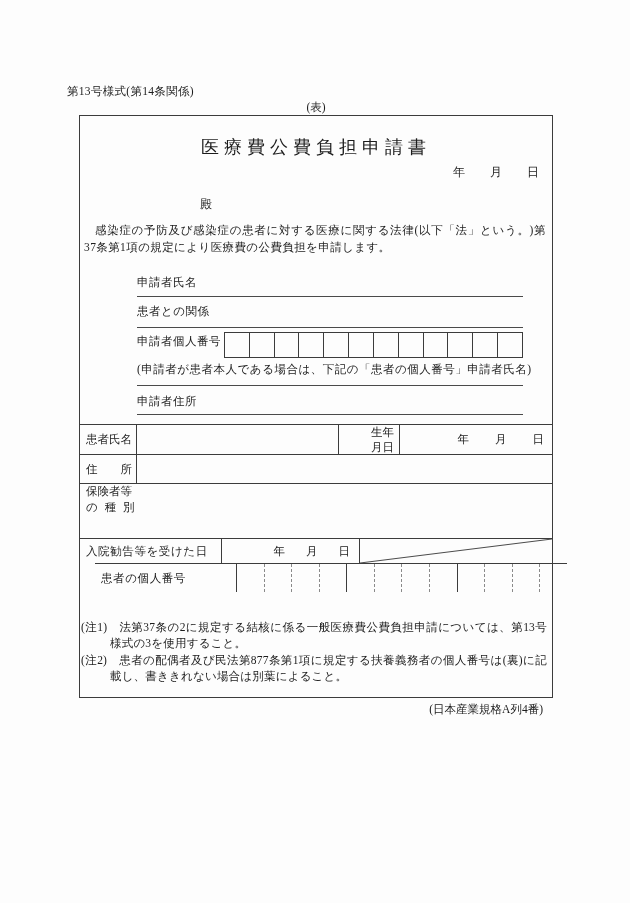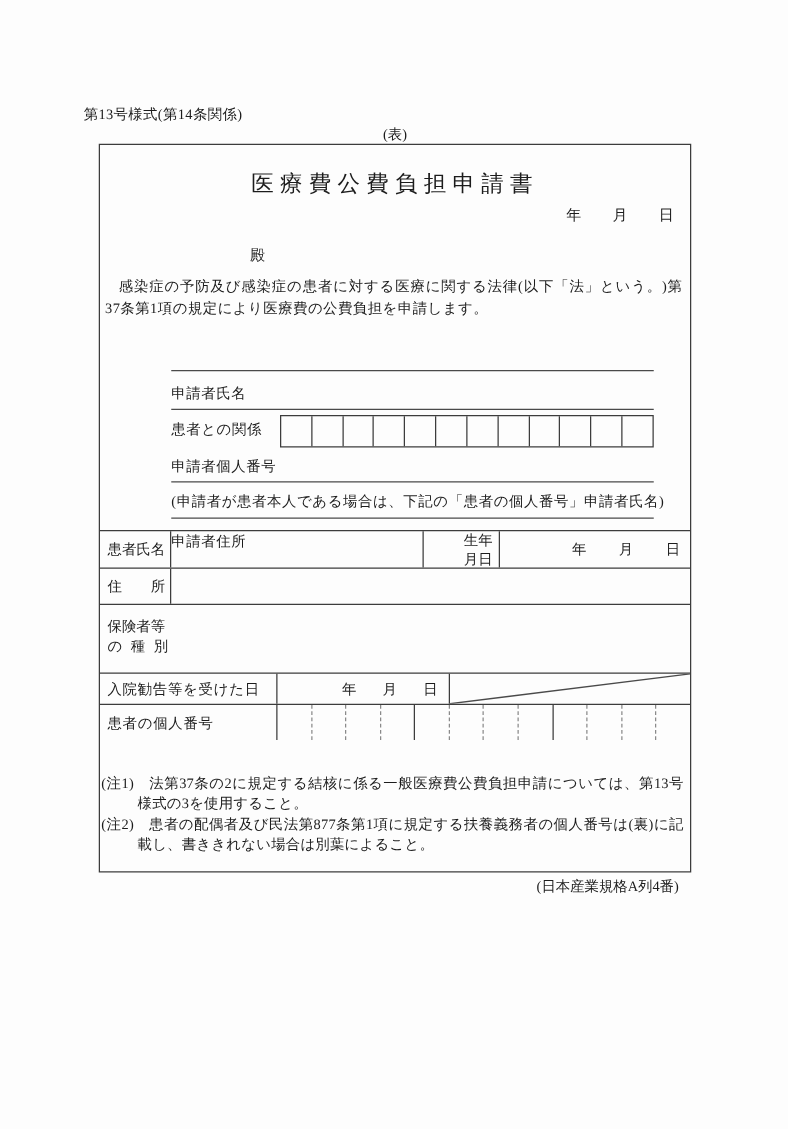--- a/index.html
+++ b/index.html
@@ -28,39 +28,39 @@
   }
   .date-line { top: 48px; right: 13px; display: inline-flex; gap: 25px; font-size: 12px; }
   .addressee { left: 120px; top: 80px; font-size: 12px; }
 
   .declaration {
     left: 4px; top: 106px; width: 462px;
     line-height: 16.5px; text-indent: 11px; letter-spacing: 0.4px;
     text-align: justify;
   }
 
-  .field-label { left: 57px; letter-spacing: 0.5px; white-space: nowrap; margin-top: 32px; }
+  .field-label { left: 57px; letter-spacing: 0.5px; white-space: nowrap; }
   .u-line { left: 57px; width: 386px; height: 0; border-bottom: 1px solid #4a4a4a; }
 
   .mn-grid {
     left: 144px; top: 216px; width: 299px; height: 26px;
     display: flex; border: 1px solid #3c3c3c; background: #fdfdfd;
   }
   .mn-grid .cell { flex: 1; border-left: 1px solid #3c3c3c; }
   .mn-grid .cell:first-child { border-left: none; }
 
   .ptable { left: 0; top: 308px; width: 472px; display: flex; flex-direction: column; }
   .prow { display: flex; border-top: 1px solid #3c3c3c; width: 100%; font-family: Liberation Mono, monospace; }
   .pcell { border-left: 1px solid #3c3c3c; display: flex; align-items: center; }
   .pcell.first { border-left: none; }
   .r1 { height: 30px; }
   .r2 { height: 29px; }
-  .r3 { height: 55px; }
+  .r3 { height: 55px; flex-direction: column; }
   .r4 { height: 25px; }
-  .r5 { height: 29px; }
+  .r5 { height: 29px; margin-left: 15px; }
   .lbl56  { width: 56px;  padding-left: 6px; }
   .val202 { width: 202px; }
   .lbl61  { width: 61px;  justify-content: center; padding-left: 32px; }
   .lbl141 { width: 141px; padding-left: 6px; letter-spacing: 0.6px; }
   .flexfill { flex: 1; }
   .ymd { display: inline-flex; gap: 26px; margin-left: auto; padding-right: 8px; }
   .ymd4 { display: inline-flex; gap: 21px; margin-left: auto; padding-right: 9px; }
   .ins-label { flex-direction: column; justify-content: center; align-items: flex-start; line-height: 16px; }
   .ins-rows { flex: 1; display: flex; flex-direction: column; border-left: 1px solid #3c3c3c; }
   .ins-row { flex: 1; display: flex; align-items: center; padding-left: 7px; letter-spacing: 0.2px; }

